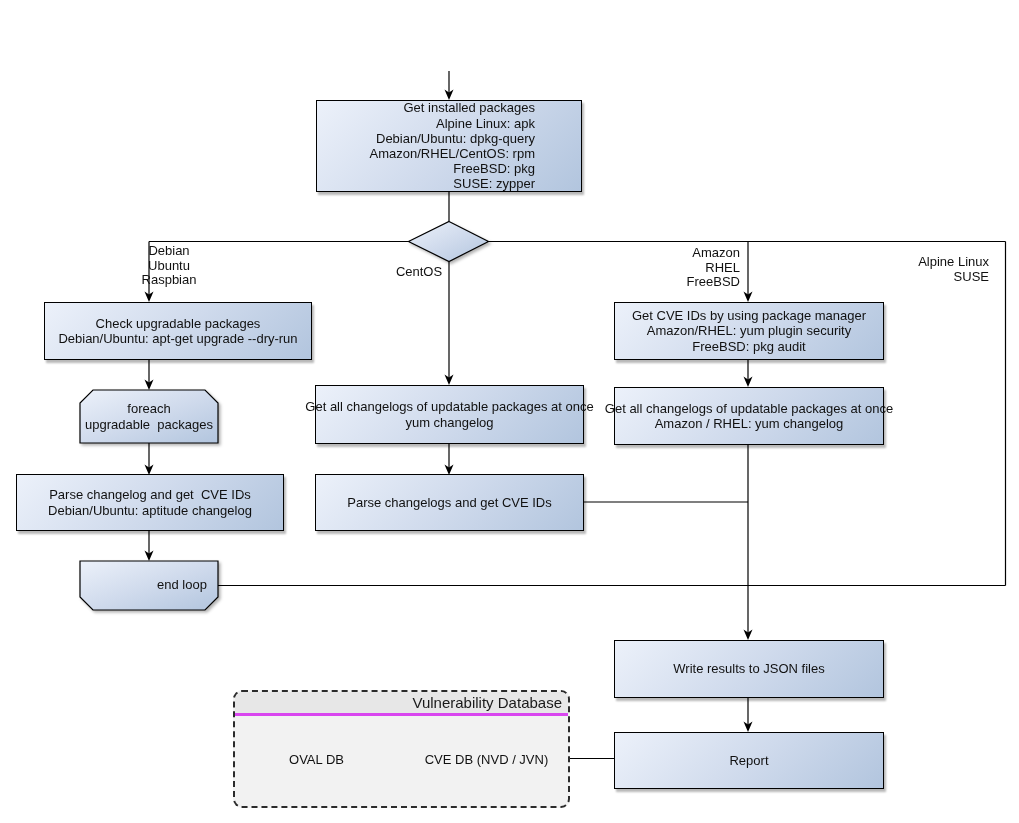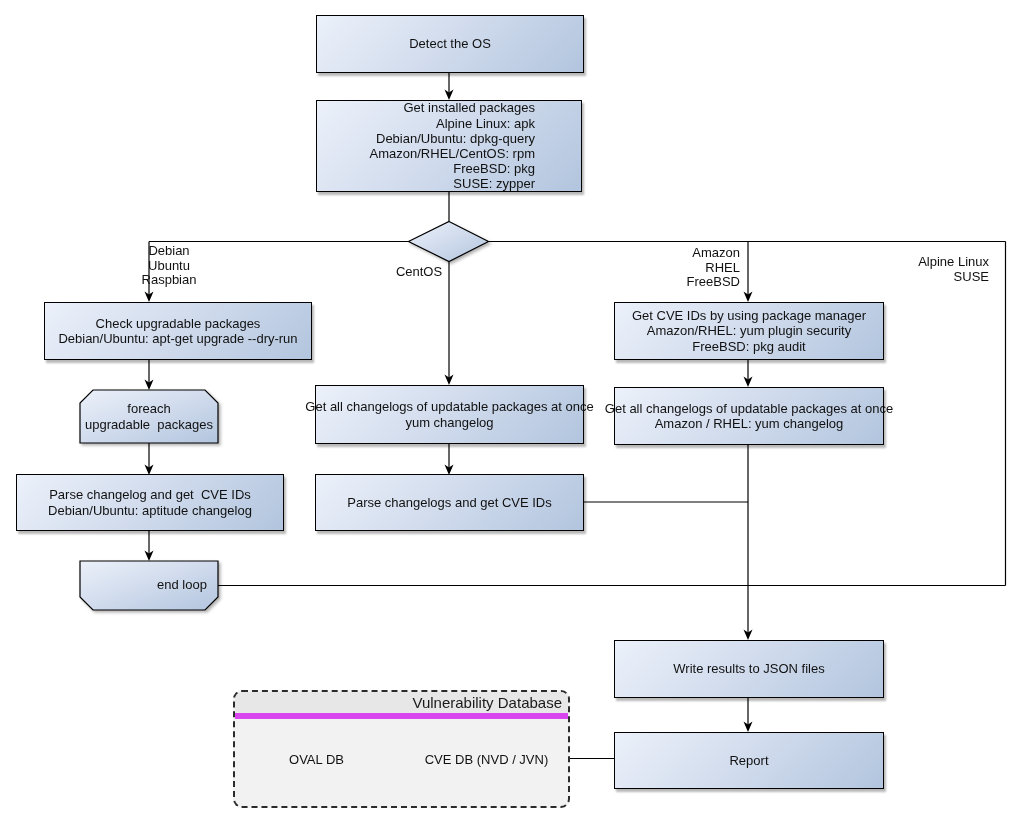--- a/index.html
+++ b/index.html
@@ -33,21 +33,21 @@
   .edge-label { position:absolute; font-size:13px; line-height:14.6px; white-space:pre; }
   .edge-label.t-center { text-align:center; }
   .edge-label.t-right  { text-align:right; }
 
   .db-panel {
     position:absolute; left:233px; top:690px; width:333px; height:114px;
     border:2px dashed #2b2b2b; border-radius:9px; background:#f2f2f2;
     box-sizing:content-box;
   }
   .db-title {
-    height:19px; background:#e7e7e7; border-bottom:6px solid #d946ef;
+    height:19px; background:#e7e7e7; border-bottom:3px solid #d946ef;
     border-radius:8px 8px 0 0;
     text-align:right; font-size:15px; padding:2px 6px 0 0; color:#1a1a1a;
   }
   .cyl-label {
     position:absolute; display:flex; align-items:center; justify-content:center;
     font-size:13px;
   }
   .cyl-label span { white-space:pre; }
 </style>
 </head>
@@ -112,23 +112,20 @@
     <g class="shape">
       <path d="M418,741 V778 A68.5,10.5 0 0 0 555,778 V741 A68.5,10.5 0 0 1 418,741 Z" fill="url(#gCyl)" stroke="#000" stroke-width="1.2"></path>
       <ellipse cx="486.5" cy="741" rx="68.5" ry="10.5" fill="#eef3fa" stroke="#000" stroke-width="1.2"></ellipse>
     </g>
   </svg>
 
   <div class="db-panel">
     <div class="db-title">Vulnerability Database</div>
   </div>
 
-  <div class="node" style="left:316px; top:15px; width:266px; height:56px;">
-    <span>Detect the OS</span>
-  </div>
 
   <div class="node align-right" style="left:316px; top:100px; width:266px; height:92px;">
     <span>Get installed packages
 Alpine Linux: apk
 Debian/Ubuntu: dpkg-query
 Amazon/RHEL/CentOS: rpm
 FreeBSD: pkg
 SUSE: zypper</span>
   </div>
 

